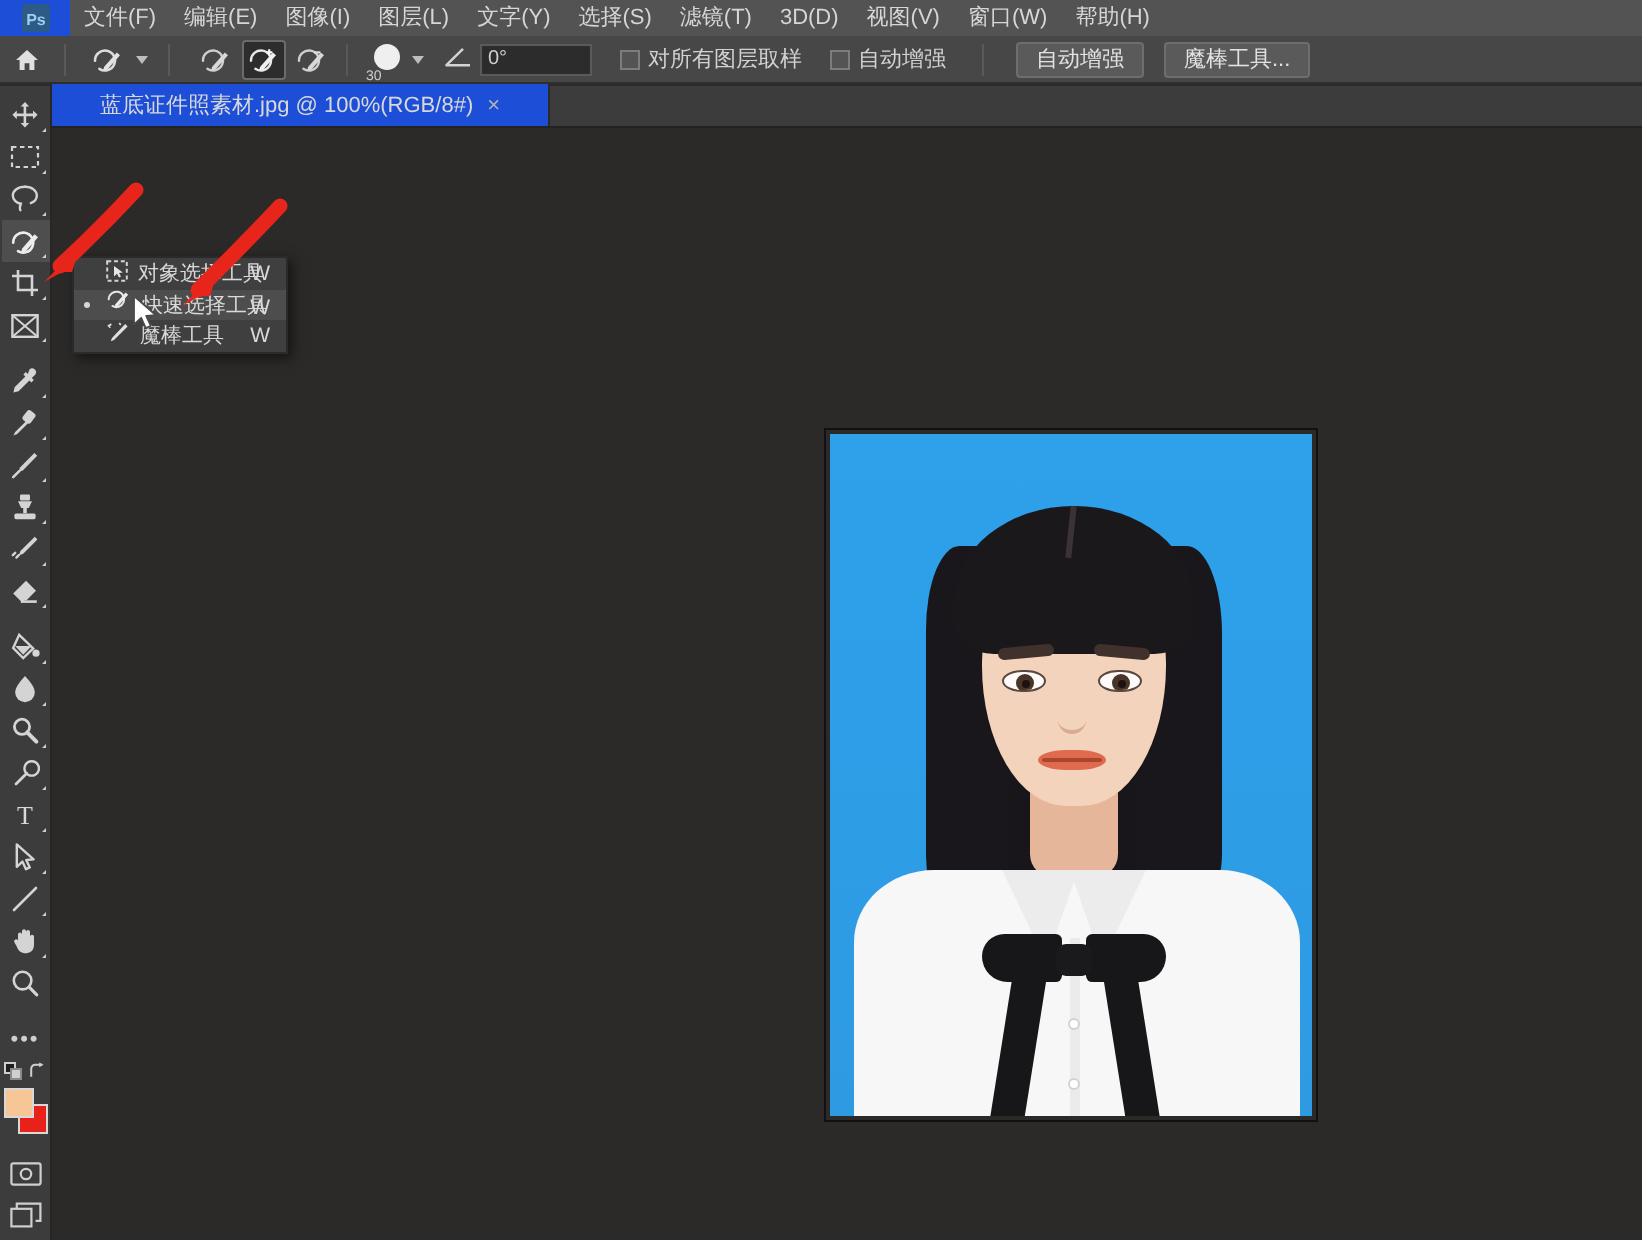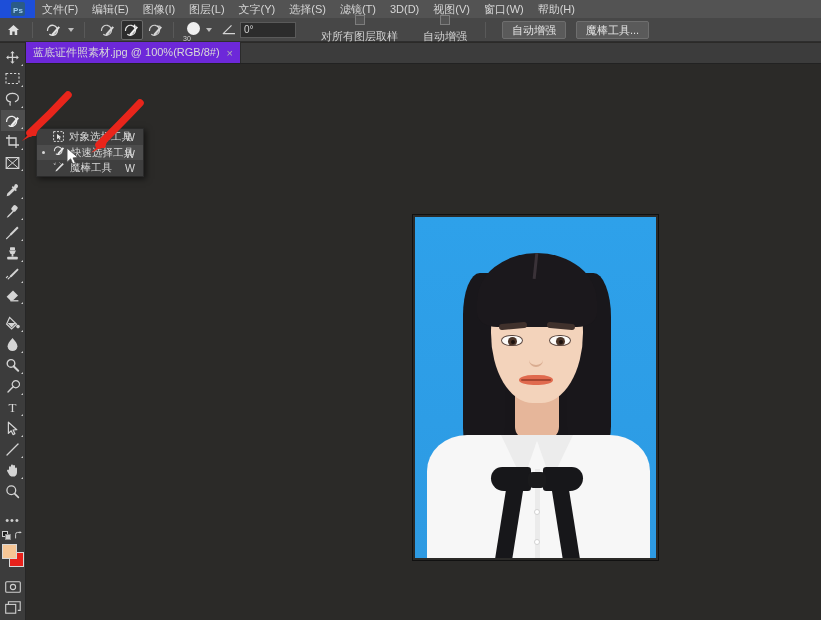--- a/index.html
+++ b/index.html
@@ -53,40 +53,40 @@
     display: flex; flex-direction: column; align-items: center; justify-content: center;
   }
   .brush-dot { width: 13px; height: 13px; border-radius: 50%; background: #efefef; margin-top: -3px; }
   .brush-num { position: absolute; bottom: 0px; left: 3px; font-size: 7px; color: #cfcfcf; }
   .angle-icon { margin-left: 10px; }
   .angle-field {
     width: 56px; height: 16px; background: #2c2c2c; border: 1px solid #5a5a5a;
     color: #d0d0d0; font-size: 10px; line-height: 14px; padding-left: 3px;
     margin-left: 4px;
   }
-  .cbox-wrap { display: flex; align-items: center; gap: 4px; margin-left: 25px; flex-direction: column; }
+  .cbox-wrap { display: flex; align-items: center; gap: 4px; margin-left: 14px; }
   .cbox {
     width: 10px; height: 10px; background: #545454; border: 1px solid #7d7d7d;
   }
   .cbox-label { color: #d2d2d2; font-size: 11px; white-space: nowrap; }
   .ob-btn {
     height: 18px; background: #5a5a5a; border: 1px solid #6e6e6e; border-radius: 2px;
     color: #e2e2e2; font-size: 11px; padding: 0 9px; line-height: 16px;
     margin-left: 10px; white-space: nowrap; cursor: pointer;
   }
 
   
   .tabbar {
     position: absolute; left: 26px; top: 43px; width: 795px; height: 21px;
     background: #3c3c3c; border-bottom: 1px solid #222;
     display: flex; align-items: flex-end;
   }
   .doc-tab {
-    height: 21px; background: #6d28d9; display: flex; align-items: center;
-    padding: 0 7px; gap: 7px; border-right: 1px solid #2b2b2b;
+    height: 21px; background: #1d4ed8; display: flex; align-items: center;
+    padding: 0 24px; gap: 7px; border-right: 1px solid #2b2b2b;
   }
   .doc-tab .title { color: #d8d8d8; font-size: 11px; white-space: nowrap; }
   .doc-tab .close { color: #b4b4b4; font-size: 11px; cursor: pointer; }
 
   
   .toolbar {
     position: absolute; left: 0; top: 43px; width: 26px; height: 577px;
     background: #3c3c3c; border-right: 1px solid #262626;
     display: flex; flex-direction: column; align-items: center;
     padding-top: 4px;

